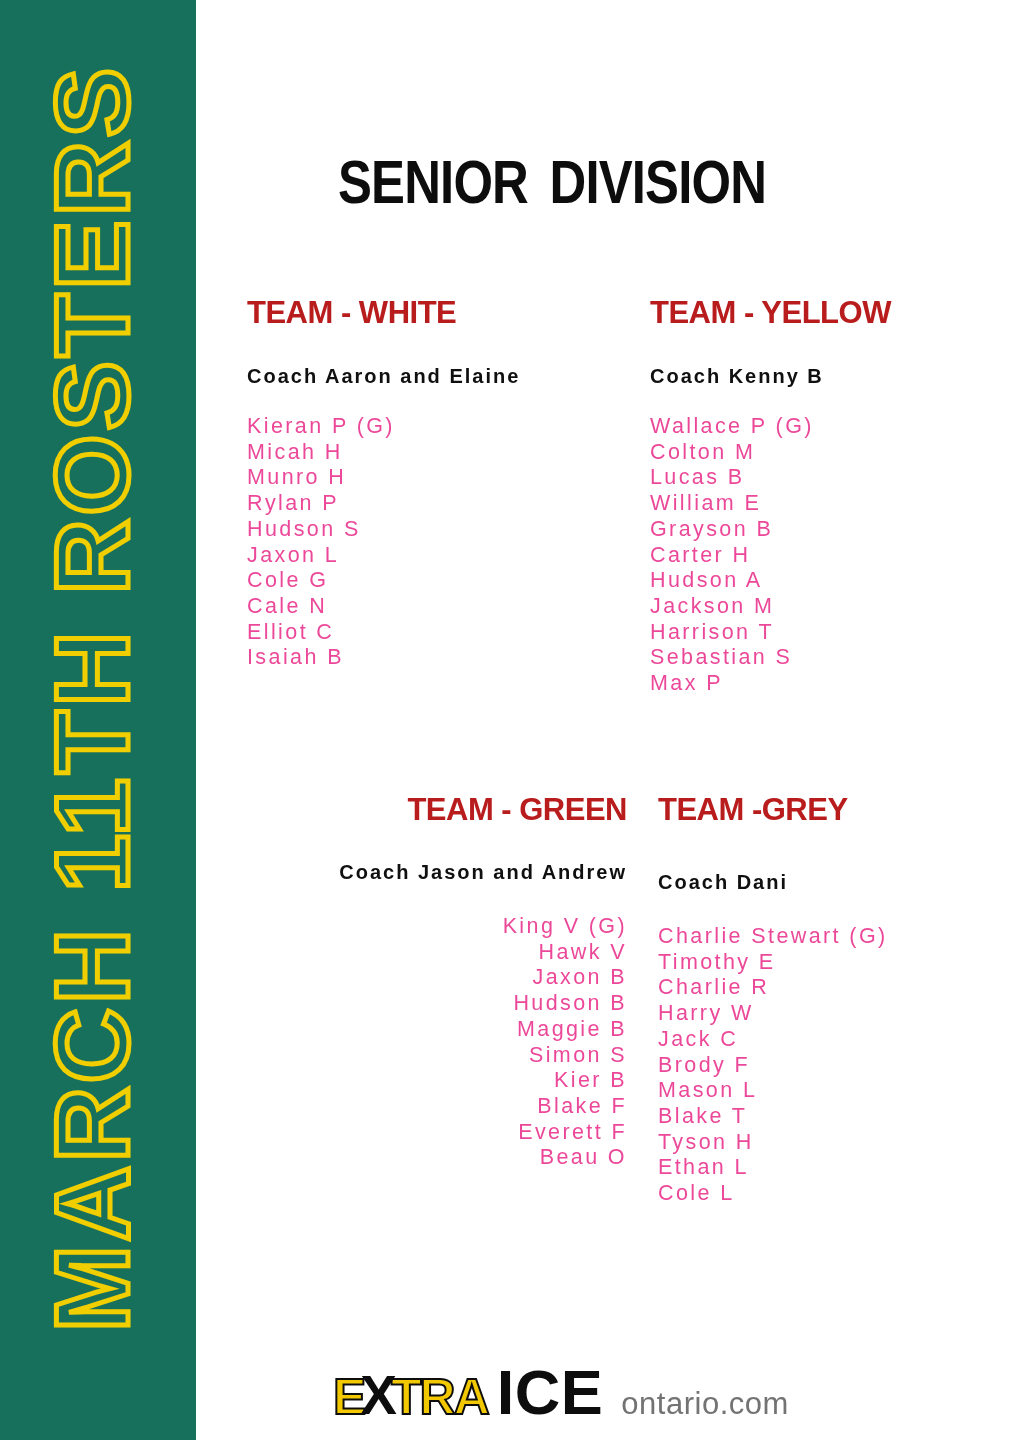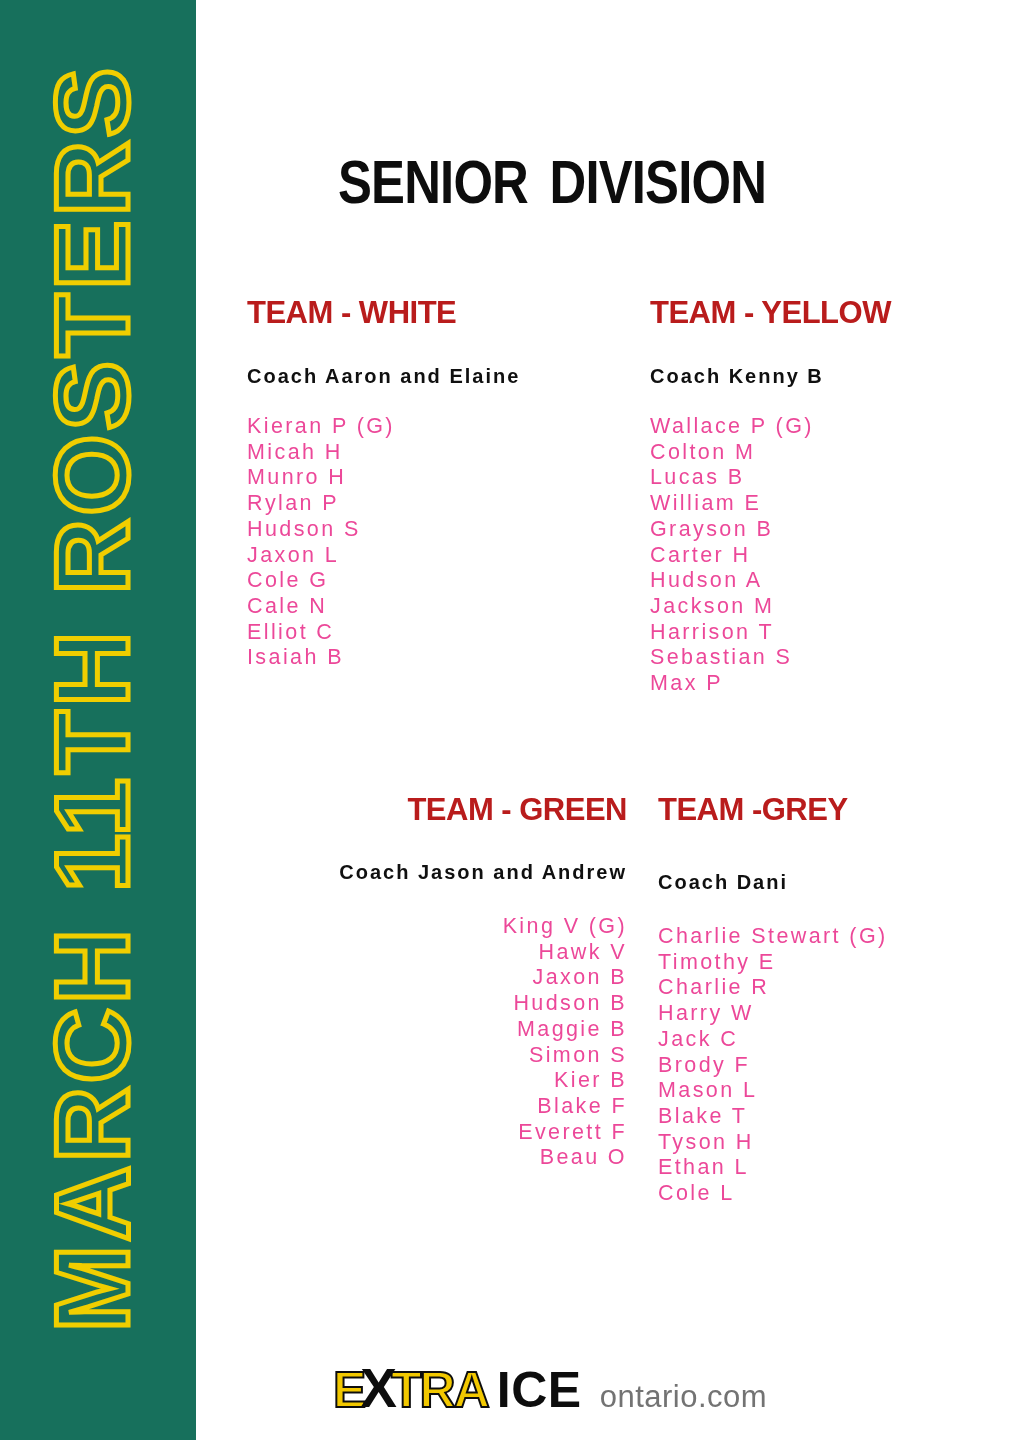--- a/index.html
+++ b/index.html
@@ -94,21 +94,21 @@
     color: var(--logo-yellow, #F2C800);
     -webkit-text-stroke: 2px #0d0d0d;
   }
   .logo-extra .blk {
     position: relative; z-index: 2;
     color: #0d0d0d;
     font-size: 55px;
     margin: 0 -4px;
   }
   .logo-ice {
-    font-size: 50px; font-weight: 800;
+    font-size: 63px; font-weight: 800;
     letter-spacing: 0.5px;
     color: #0d0d0d;
     margin-left: 9px;
   }
   .site-url {
     font-size: 31px; font-weight: 400;
     letter-spacing: 0.5px;
     color: #737373;
     margin-left: 18px;
   }

